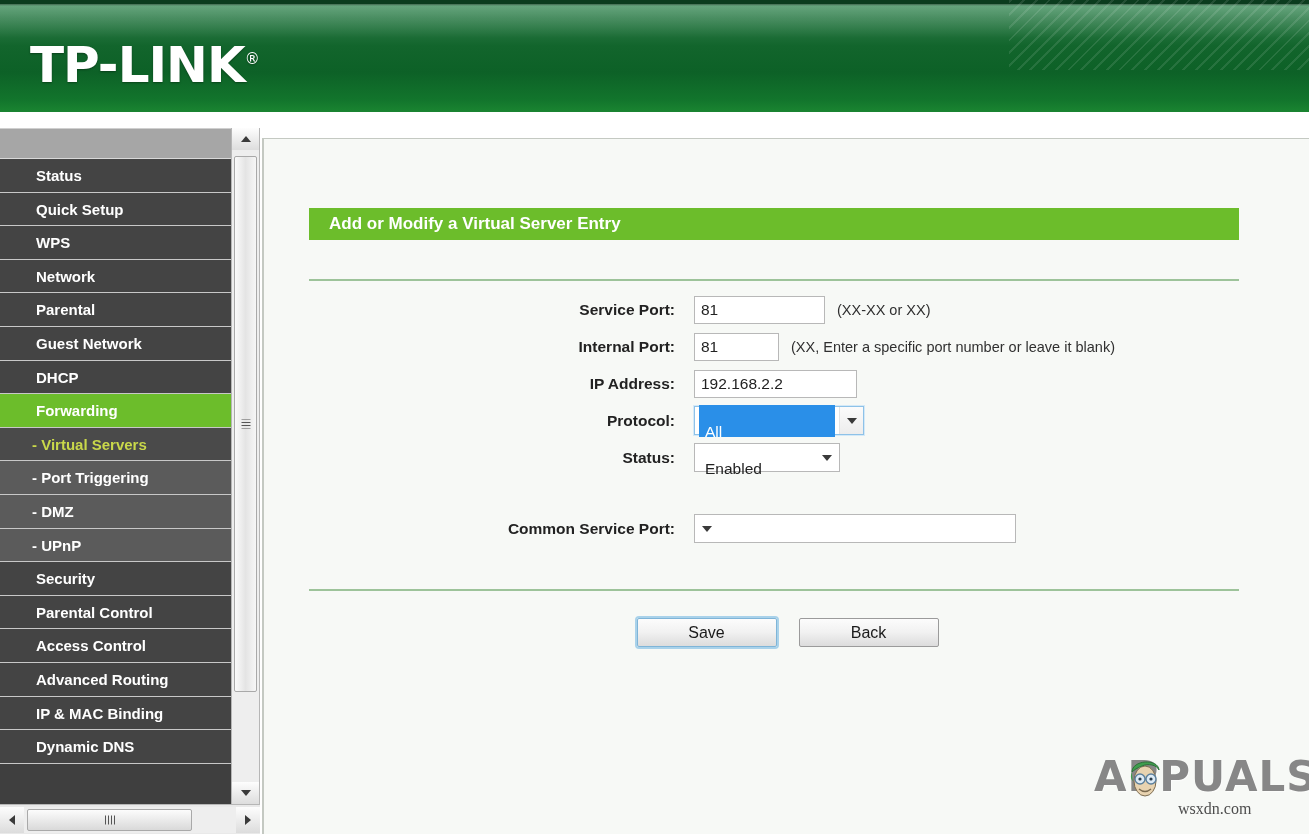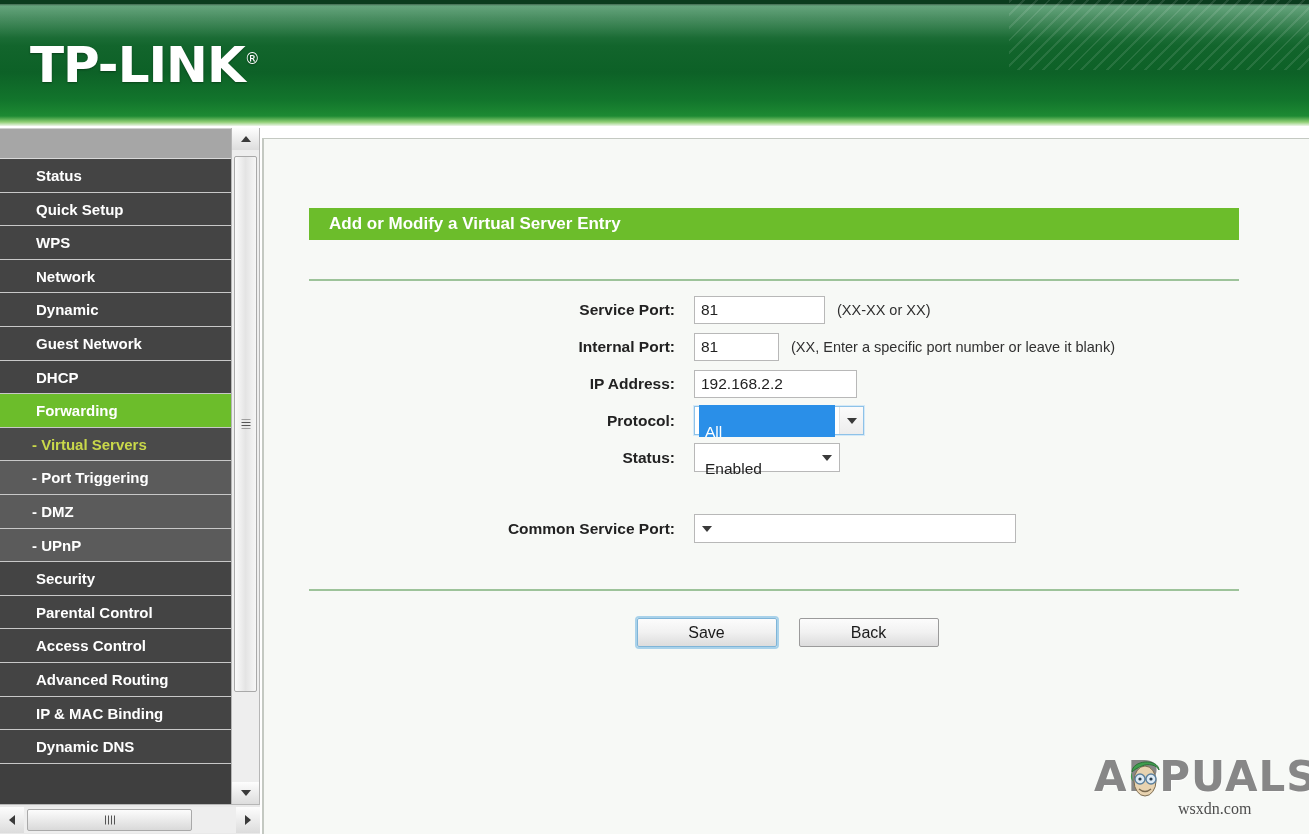--- a/index.html
+++ b/index.html
@@ -11,21 +11,21 @@
     background: #ffffff;
     overflow: hidden;
     position: relative;
   }
 
   
   .header {
     position: absolute;
     left: 0; top: 0;
     width: 1309px;
-    height: 126px;
+    height: 112px;
     background: linear-gradient(to bottom,
         #0b3c1e 0px, #0b3c1e 4px,
         #3c8c5a 6px,
         #2f7d4a 18px,
         #12652c 46px,
         #0d6127 72px,
         #12752c 100px,
         #1d8a33 116px,
         #8fce74 122px,
         #eef6ea 126px);
@@ -383,21 +383,21 @@
 
 <div class="stage">
 
   <div class="sidebar-wrap">
     <div class="sidebar-spacer"></div>
     <div id="menu-container">
         <div class="menu-item">Status</div>
         <div class="menu-item">Quick Setup</div>
         <div class="menu-item">WPS</div>
         <div class="menu-item">Network</div>
-        <div class="menu-item">Dynamic</div>
+        <div class="menu-item">Parental</div>
         <div class="menu-item">Guest Network</div>
         <div class="menu-item">DHCP</div>
         <div class="menu-item active">Forwarding</div>
         <div class="menu-item sub sub-active">- Virtual Servers</div>
         <div class="menu-item sub">- Port Triggering</div>
         <div class="menu-item sub">- DMZ</div>
         <div class="menu-item sub">- UPnP</div>
         <div class="menu-item">Security</div>
         <div class="menu-item">Parental Control</div>
         <div class="menu-item">Access Control</div>

